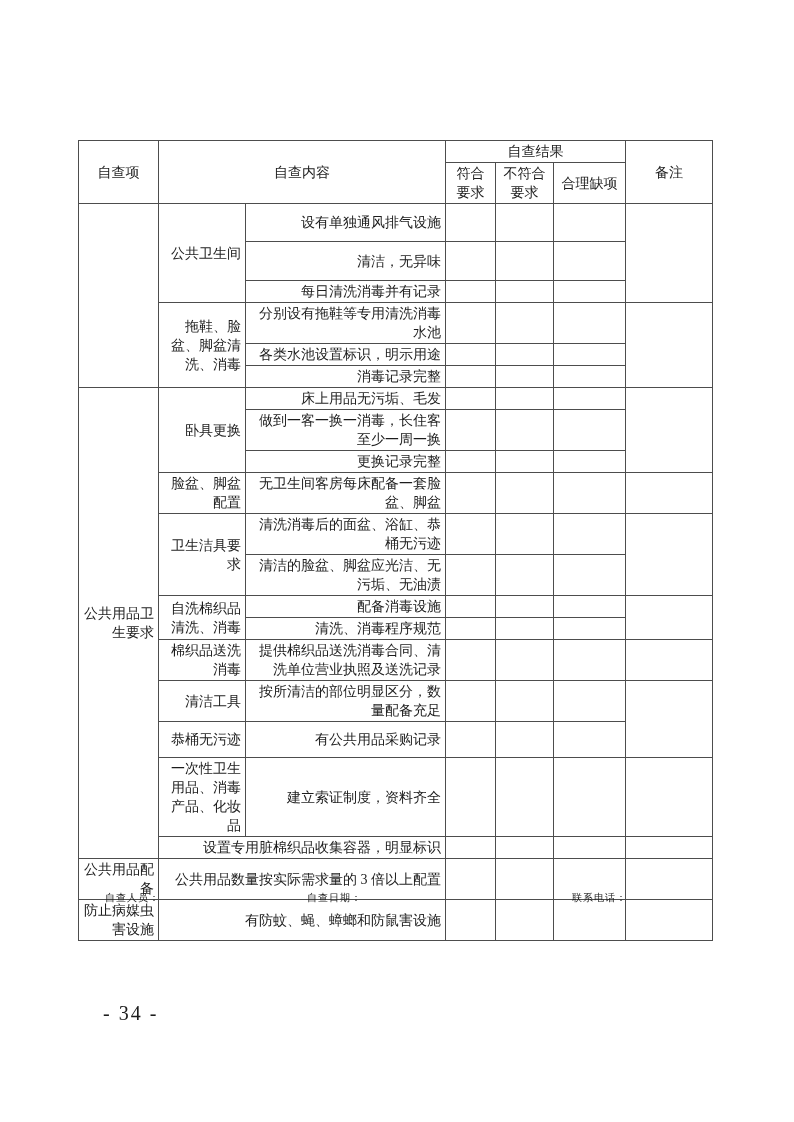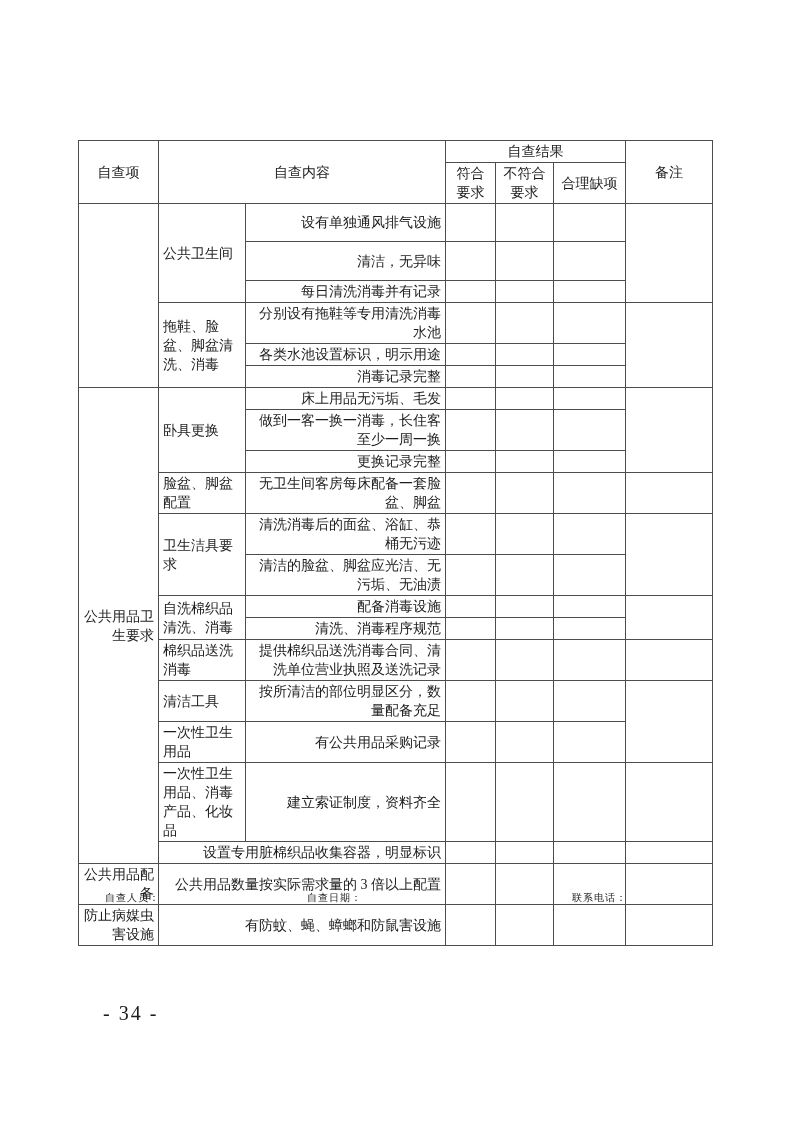--- a/index.html
+++ b/index.html
@@ -29,21 +29,21 @@
     overflow:hidden;
   }
   th.hdr{ text-align:center; padding:0 4px; }
   th.hdr-narrow{ padding:0 6px; word-break:break-all; }
   td.item-cell{
     text-align:right;
     padding:1px 10px;
     word-break:break-all;
   }
   td.group-cell{
-    text-align:left;
+    text-align:right;
     padding:1px 6px 1px 4px;
     word-break:break-all;
   }
   td.content-cell{
     text-align:right;
     padding:1px 4px 1px 6px;
     word-break:break-all;
   }
   td.result-cell{ padding:0; }
   td.remark-cell{ padding:0; }
@@ -199,21 +199,21 @@
     </tr>
     <tr style="height:37px">
       <td class="group-cell">清洁工具</td>
       <td class="content-cell">按所清洁的部位明显区分，数量配备充足</td>
       <td class="result-cell"></td>
       <td class="result-cell"></td>
       <td class="result-cell"></td>
       <td class="remark-cell" rowspan="2"></td>
     </tr>
     <tr style="height:36px">
-      <td class="group-cell">一次性卫生用品</td>
+      <td class="group-cell">恭桶无污迹</td>
       <td class="content-cell">有公共用品采购记录</td>
       <td class="result-cell"></td>
       <td class="result-cell"></td>
       <td class="result-cell"></td>
     </tr>
     <tr style="height:75px">
       <td class="group-cell">一次性卫生用品、消毒产品、化妆品</td>
       <td class="content-cell">建立索证制度，资料齐全</td>
       <td class="result-cell"></td>
       <td class="result-cell"></td>

